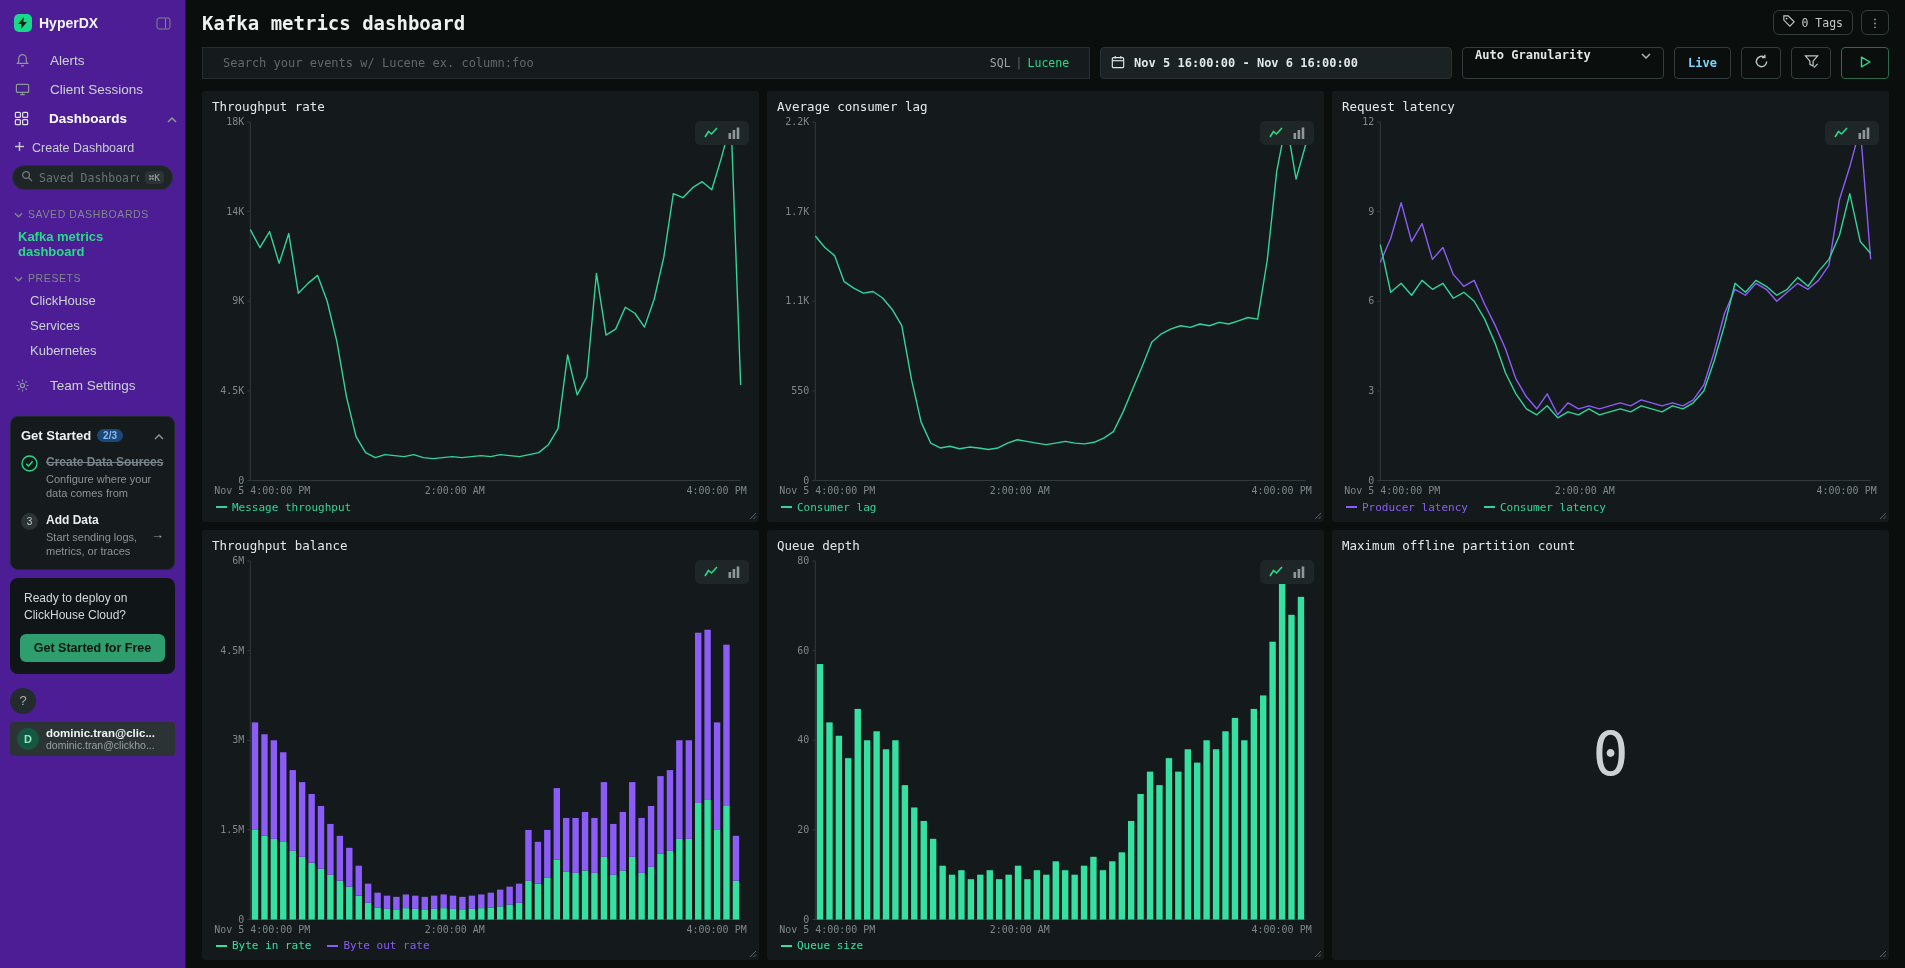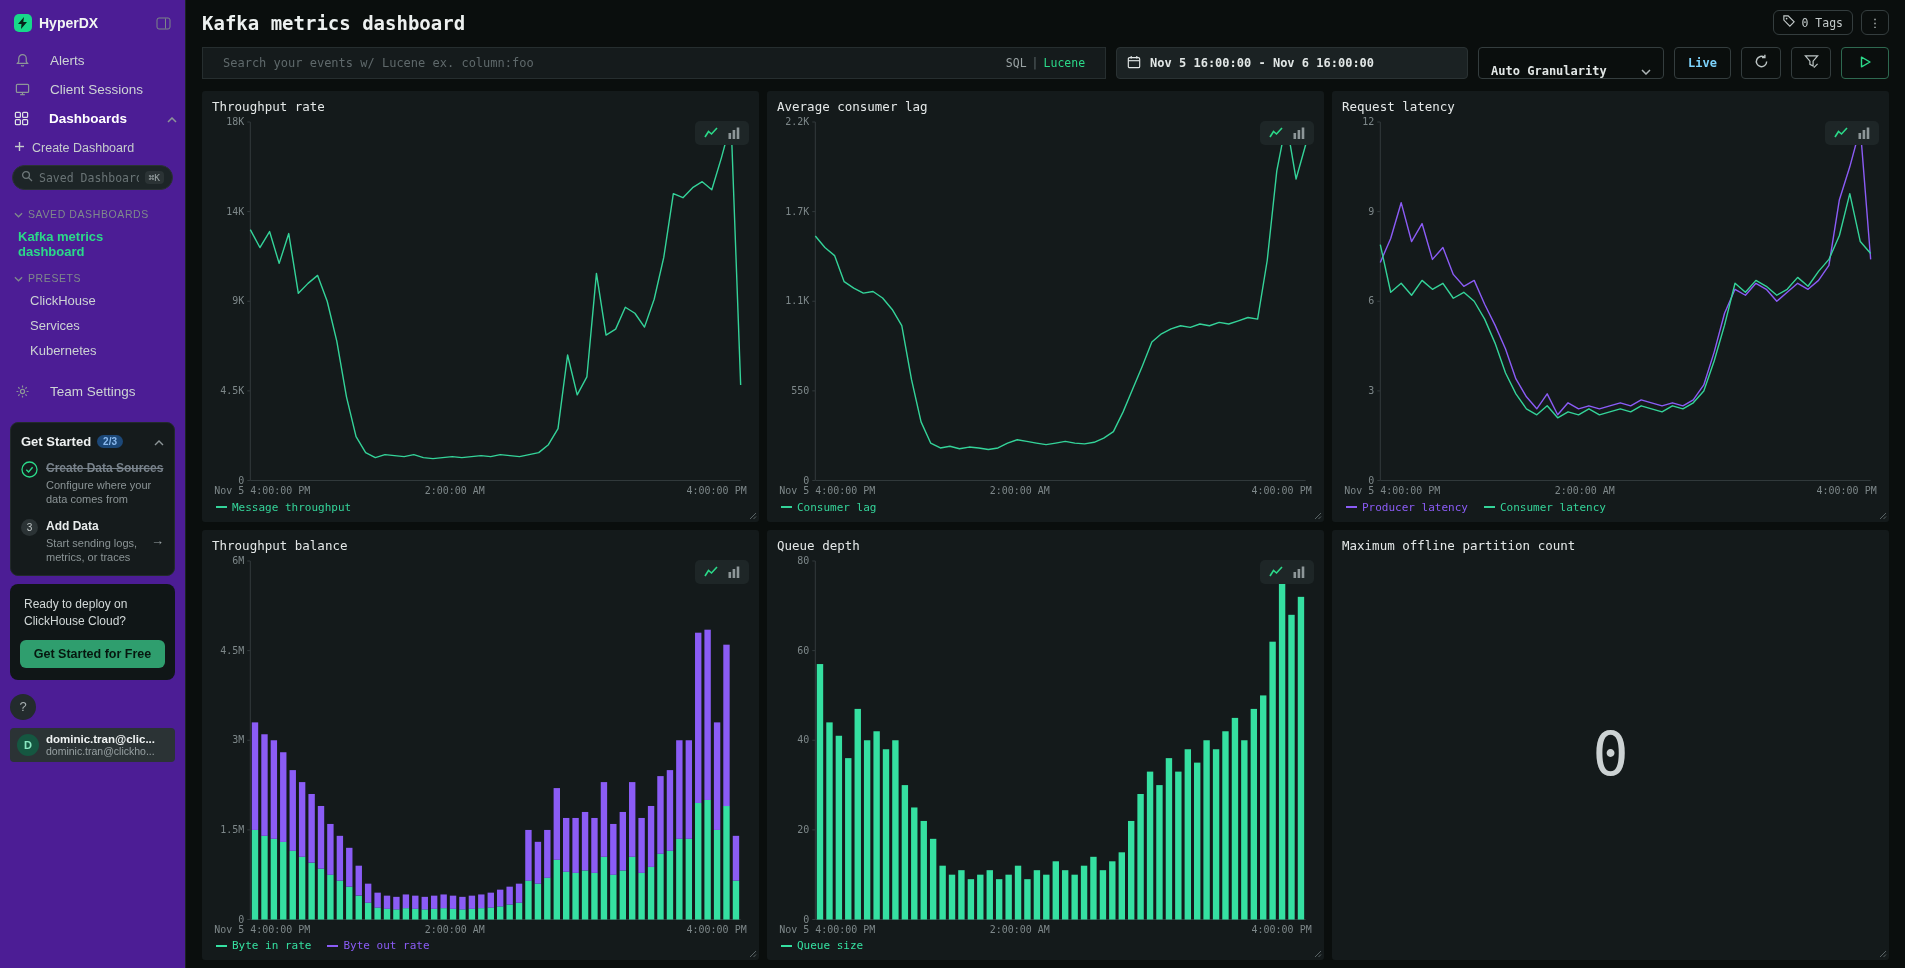--- a/index.html
+++ b/index.html
@@ -17,21 +17,21 @@
 .nav-item.active .nicon{color:#dfe4e4}
 .spring{flex:1}
 .create-row{display:flex;align-items:center;gap:7px;padding:8px 4px 8px;color:#c6cdcd;font-size:12.5px;cursor:pointer}
 .side-search{display:flex;align-items:center;gap:6px;background:#1d2527;border:1px solid #2a3234;border-radius:14px;padding:4px 8px;margin:2px 2px 10px;color:#6e787a}
 .side-search input{flex:1;min-width:0;background:transparent;border:0;outline:0;color:#aeb6b7;font-size:11.5px;font-family:"DejaVu Sans Mono",monospace}
 .side-search input::placeholder{color:#697375}
 .kbd{background:#2b3335;border-radius:4px;font-size:9.5px;padding:1px 4px;color:#9aa3a4;font-family:"DejaVu Sans Mono",monospace}
 .sec-head{display:flex;align-items:center;gap:5px;color:#7f898b;font-size:10.5px;letter-spacing:.6px;padding:8px 4px 4px;cursor:pointer}
 .side-link{padding:5px 4px 5px 20px;font-size:13px;color:#ccd3d3;cursor:pointer}
 .side-link.green{color:#2bd989;font-weight:600;padding-left:8px}
-.team-row{margin-top:14px}
+.team-row{margin-top:8px}
 
 .gs-card{background:#151b1c;border:1px solid #222a2b;border-radius:8px;padding:11px 10px;margin:16px 0 8px}
 .gs-head{display:flex;align-items:center;gap:6px}
 .gs-title{font-weight:700;font-size:13px;color:#eef1f1}
 .gs-badge{background:#1c4878;color:#8ab9ee;font-size:10px;font-weight:700;border-radius:8px;padding:1px 6px}
 .gs-head .chev{margin-left:auto;color:#8d9698}
 .gs-step{display:flex;gap:8px;margin-top:11px;align-items:flex-start}
 .gs-ic{flex:none;margin-top:1px;display:flex}
 .num-circle{width:17px;height:17px;border-radius:50%;background:#2b3335;color:#c2c9c9;font-size:10px;display:flex;align-items:center;justify-content:center}
 .gs-t{font-size:12px;color:#e8ecec;font-weight:600;line-height:1.25}
@@ -57,21 +57,21 @@
 .kebab{justify-content:center;width:28px}
 .controls{display:flex;gap:10px;margin-top:12px;height:32px}
 .search-box{flex:1;display:flex;align-items:center;gap:20px;background:#151b1c;border:1px solid #262e2f;border-radius:0;padding:0 20px}
 .search-box input{flex:1;min-width:0;background:transparent;border:0;outline:0;color:#c8cfcf;font-size:12px;font-family:"DejaVu Sans Mono",monospace}
 .search-box input::placeholder{color:#5f696b}
 .lang{font-family:"DejaVu Sans Mono",monospace;font-size:11.5px;color:#9aa3a4;display:flex;align-items:flex-start}
 .lang .lucene{color:#2bd989;cursor:pointer}
 .lang .sql{cursor:pointer}
 .lang .sep{color:#5a6466;margin:0 5px}
 .date-box{width:352px;display:flex;align-items:center;gap:9px;background:#1b2223;border:1px solid #2a3233;border-radius:4px;padding:0 10px;font-family:"DejaVu Sans Mono",monospace;font-size:12px;font-weight:700;color:#e2e7e6;cursor:pointer}
-.gran-box{width:186px;display:flex;align-items:flex-end;justify-content:space-between;border:1px solid #343d3e;border-radius:4px;padding:0 12px;font-family:"DejaVu Sans Mono",monospace;font-size:12px;font-weight:700;color:#e2e7e6;cursor:pointer}
+.gran-box{width:202px;display:flex;align-items:flex-start;justify-content:space-between;border:1px solid #343d3e;border-radius:4px;padding:0 12px;font-family:"DejaVu Sans Mono",monospace;font-size:12px;font-weight:700;color:#e2e7e6;cursor:pointer}
 .live-btn{display:flex;align-items:center;border:1px solid #343d3e;border-radius:4px;padding:0 13px;font-family:"DejaVu Sans Mono",monospace;font-size:12px;font-weight:700;color:#7dd3fc;cursor:pointer}
 .icon-btn{width:40px;display:flex;align-items:center;justify-content:center;border:1px solid #343d3e;border-radius:4px;color:#bdc5c5;cursor:pointer;background:transparent}
 .icon-btn.play{width:48px;color:#2bd989;border-color:#2e6950}
 
 .grid{display:grid;grid-template-columns:repeat(3,1fr);grid-template-rows:1fr 1fr;gap:8px;margin-top:12px;flex:1;min-height:0}
 .panel{position:relative;background:#141a1b;border-radius:3px;padding:8px 10px 4px;display:flex;flex-direction:column;min-height:0;min-width:0}
 .panel-title{font-family:"DejaVu Sans Mono",monospace;font-size:12.5px;color:#e4e8e8}
 .chart{flex:1;width:100%;min-height:0}
 .chart text{font-family:"DejaVu Sans Mono",monospace;font-size:10px;fill:#7d8789}
 .legend{display:flex;gap:16px;padding:2px 0 4px 4px;font-family:"DejaVu Sans Mono",monospace;font-size:11px}

